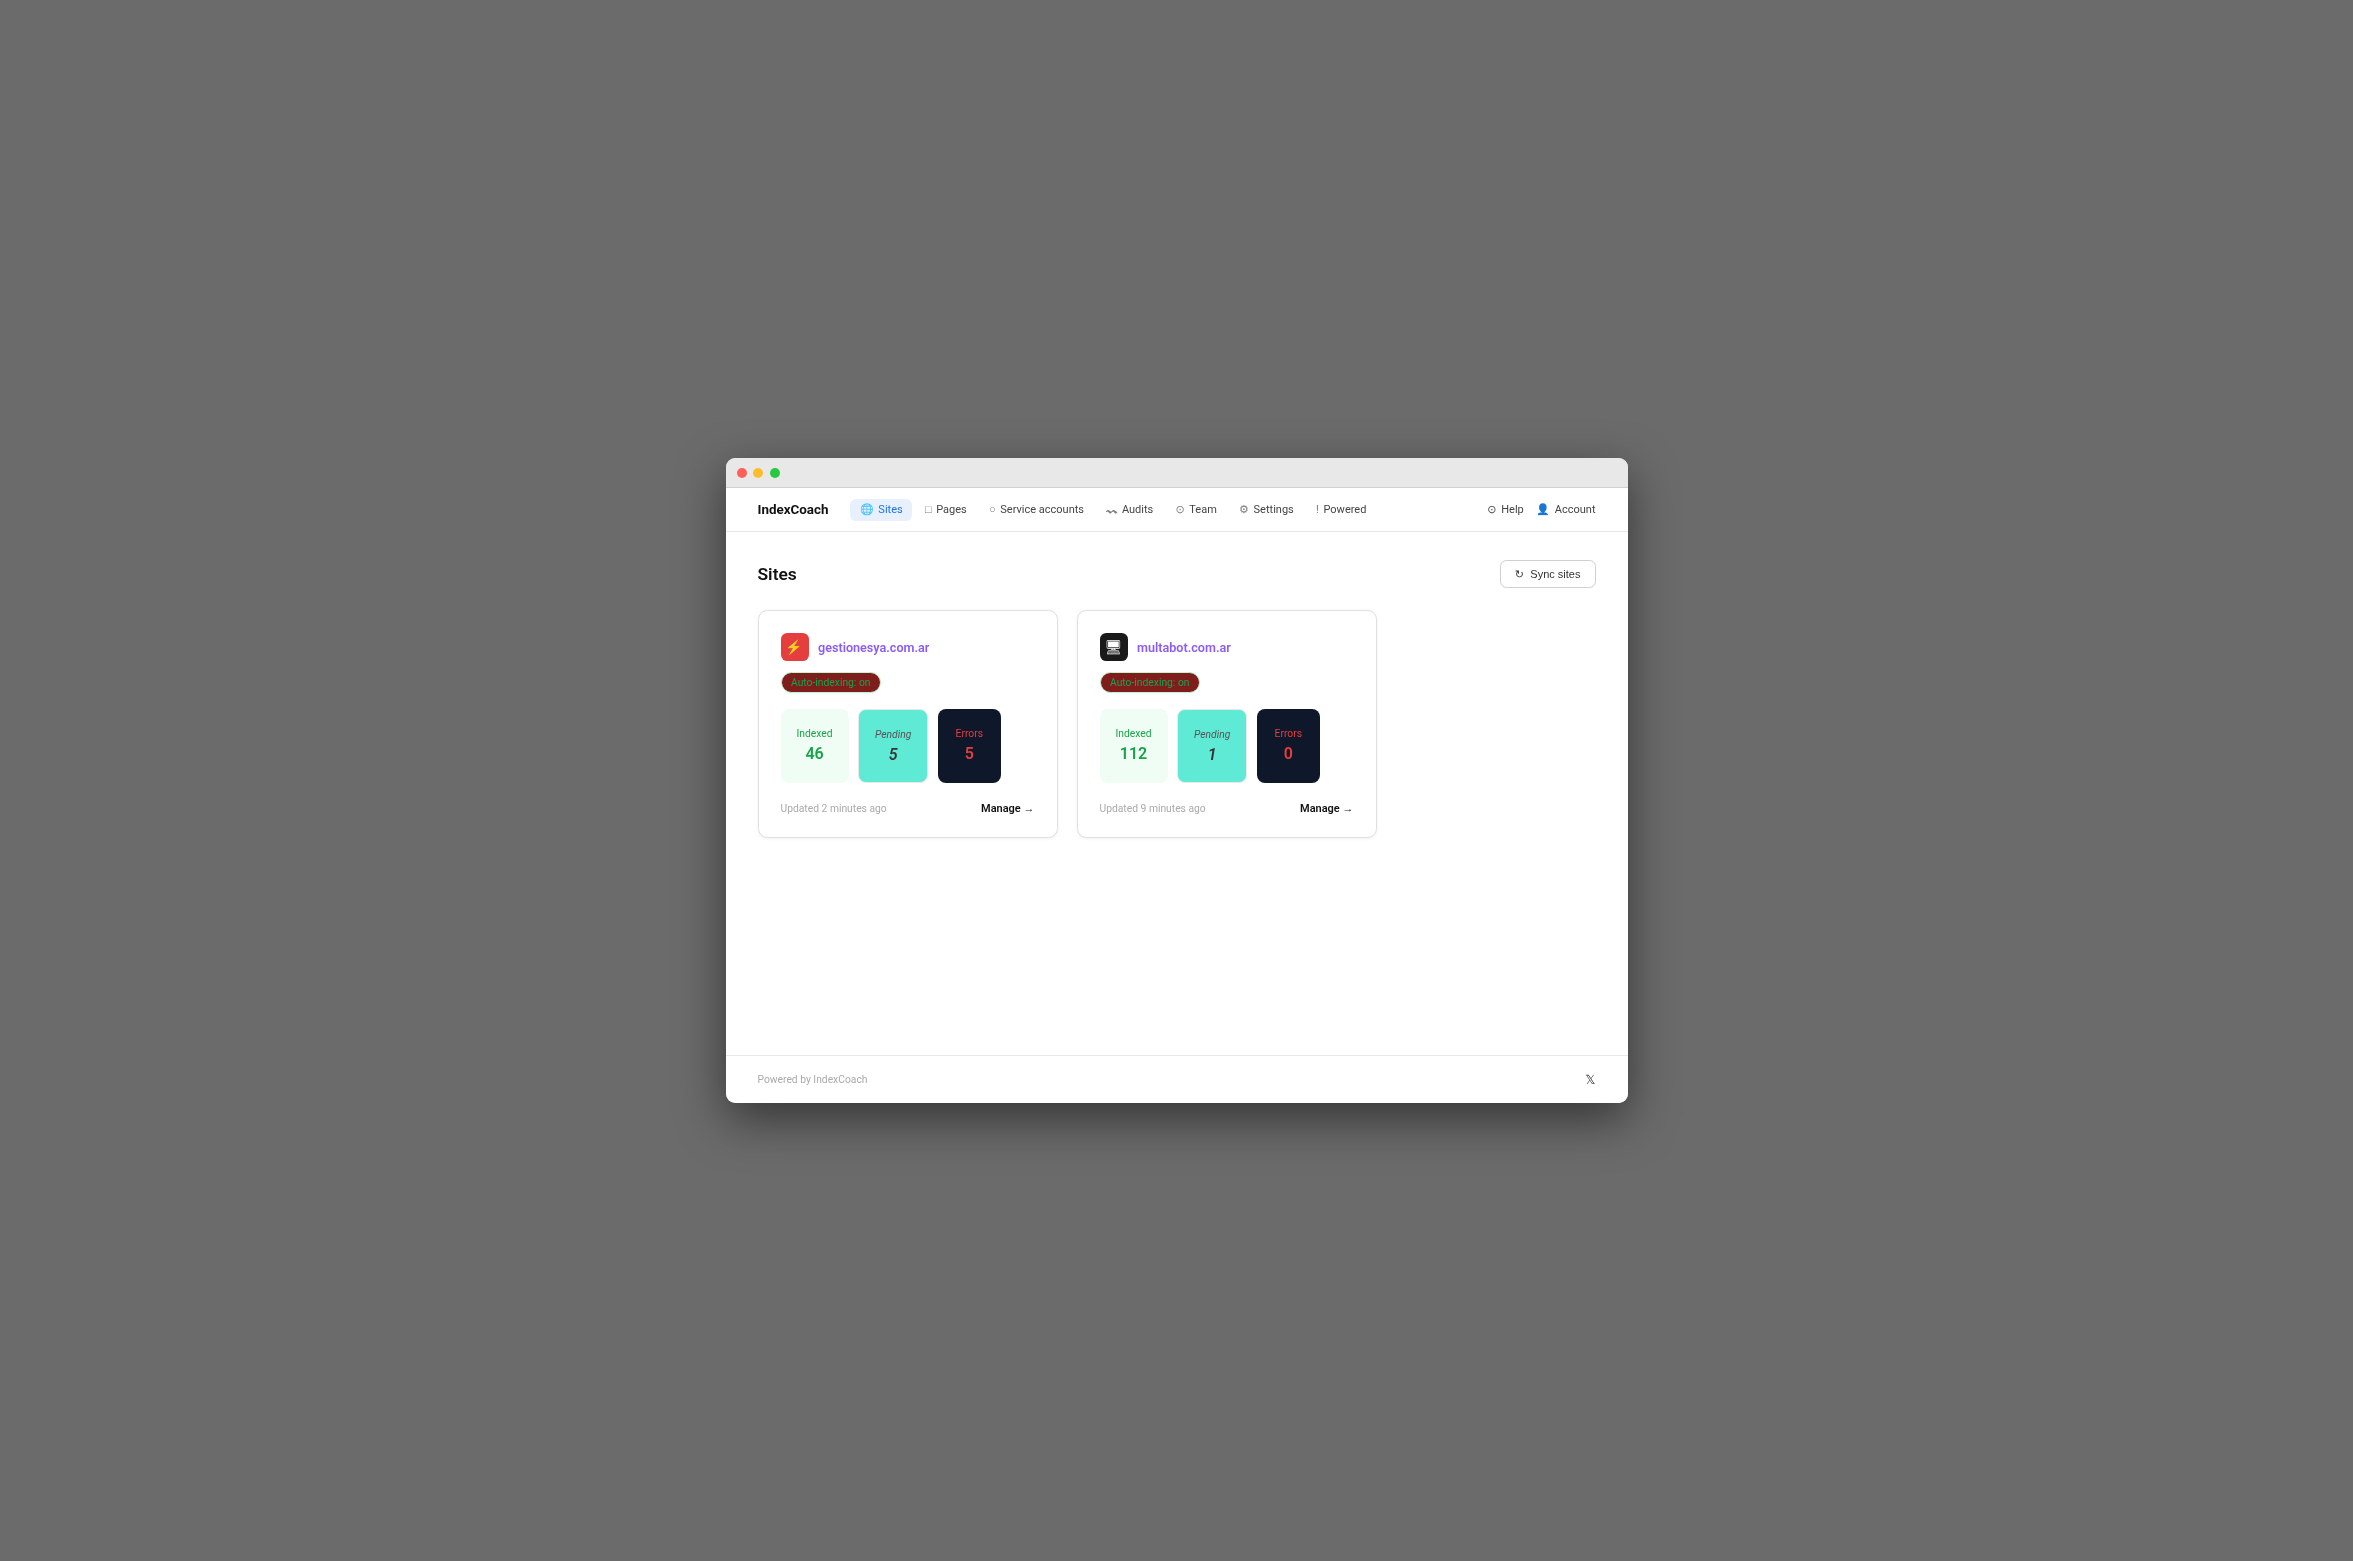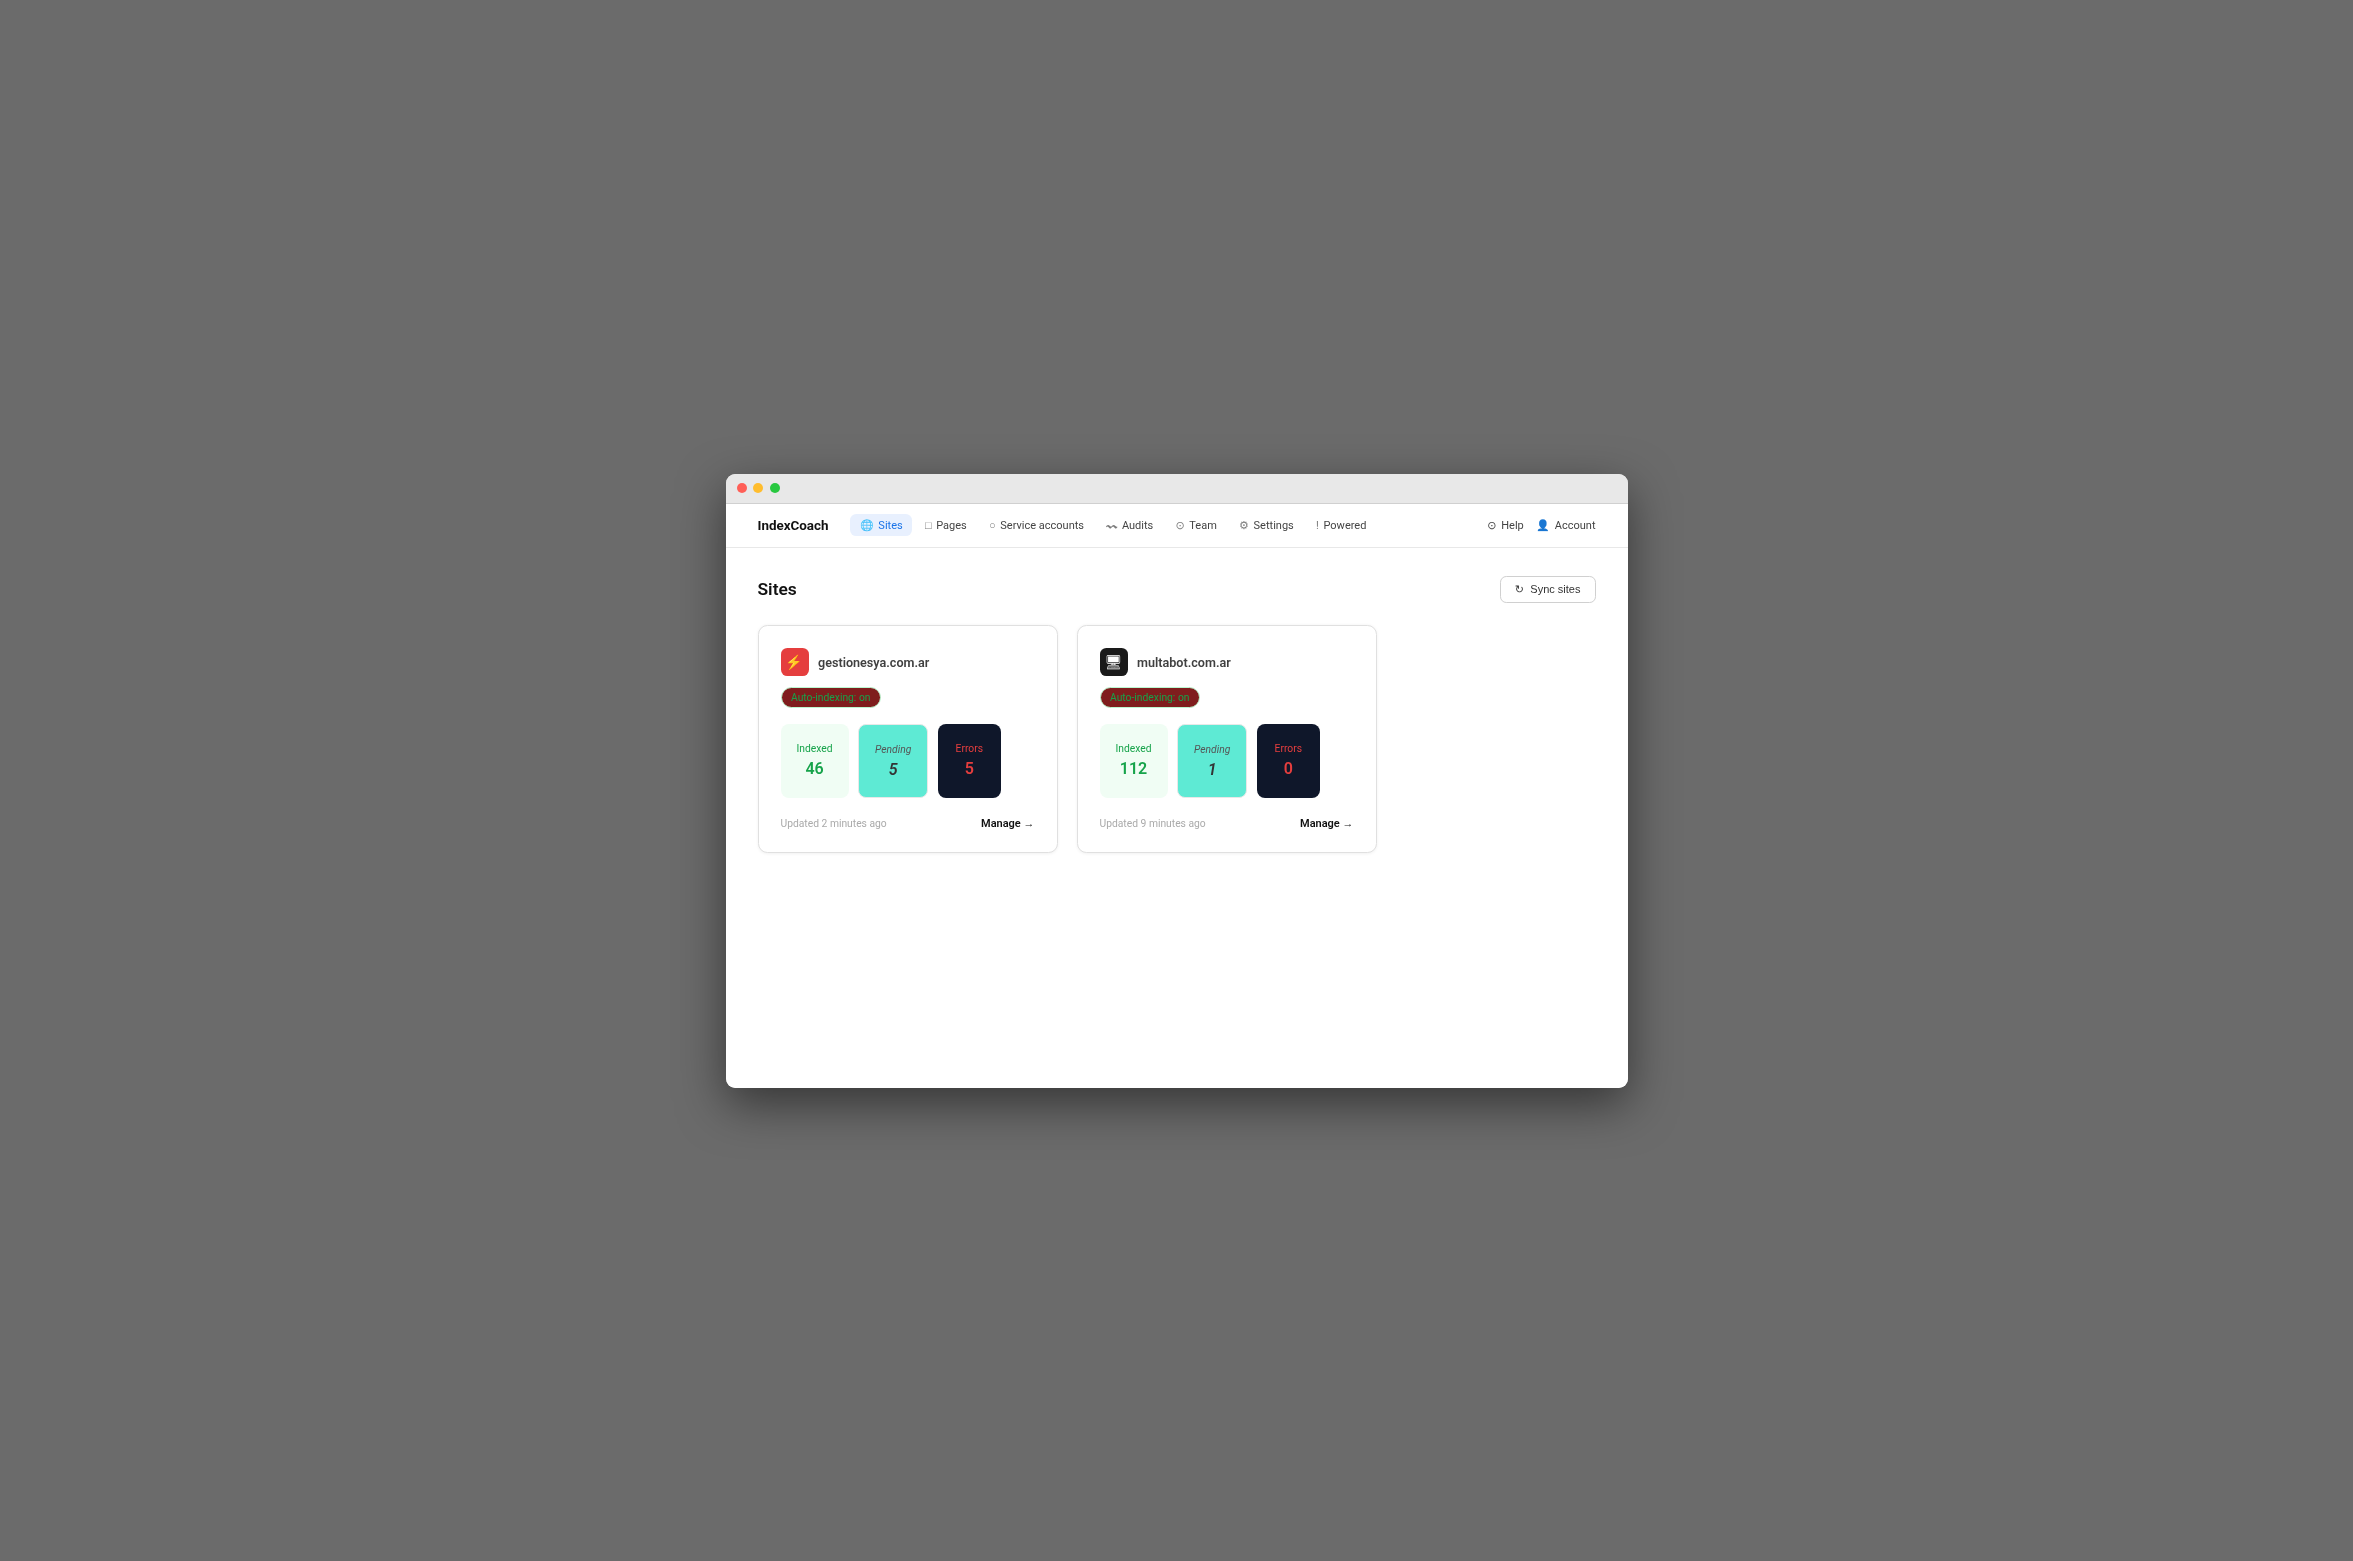--- a/index.html
+++ b/index.html
@@ -155,21 +155,21 @@
       background: #e53e3e;
       color: white;
     }
     .site-favicon.dark {
       background: #1a1a1a;
       color: white;
     }
     .site-name {
       font-size: 12.6px;
       font-weight: 600;
-      color: #404040;
+      color: #8b5cf6;
     }
     .auto-indexing-badge {
       display: inline-block;
       padding: 3.2px 9.5px;
       background: #7f1d1d;
       color: #16a34a;
       border: 0.8px solid #bbf7d0;
       border-radius: 16px;
       font-size: 10.3px;
       margin-bottom: 16px;
@@ -371,16 +371,20 @@
           </div>
           <div class="card-footer">
             <span class="updated-text">Updated 9 minutes ago</span>
             <span class="manage-link">Manage →</span>
           </div>
         </div>
 
       </div>
     </main>
 
+    <div class="footer">
+      <span class="footer-text">Powered by IndexCoach</span>
+      <span class="footer-icon">𝕏</span>
+    </div>
 
   </div>
 </div>
 
 
 </body></html>

